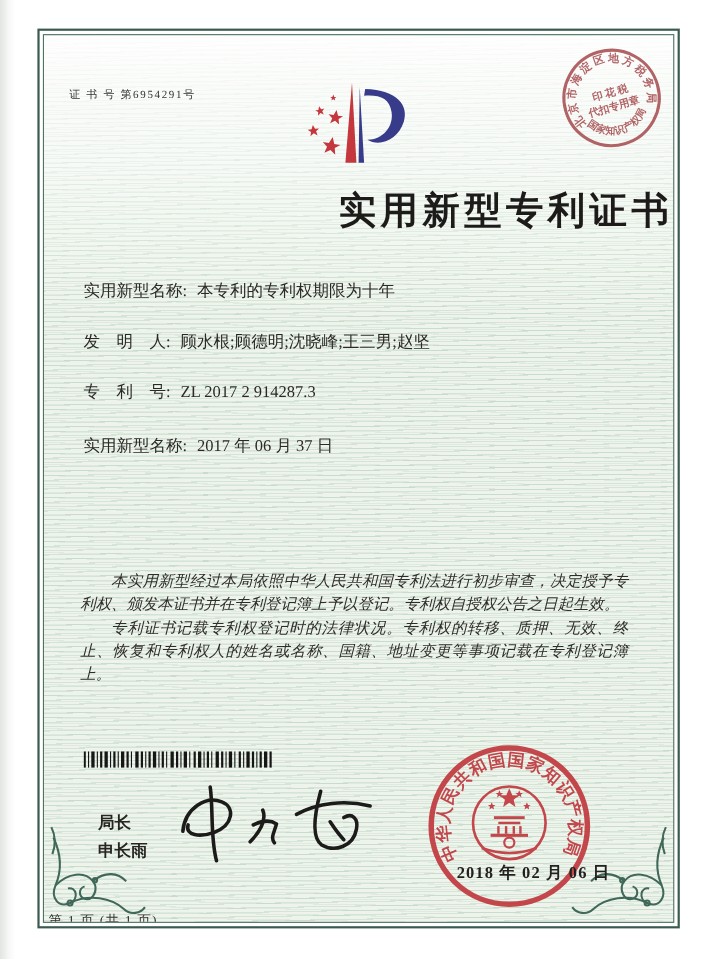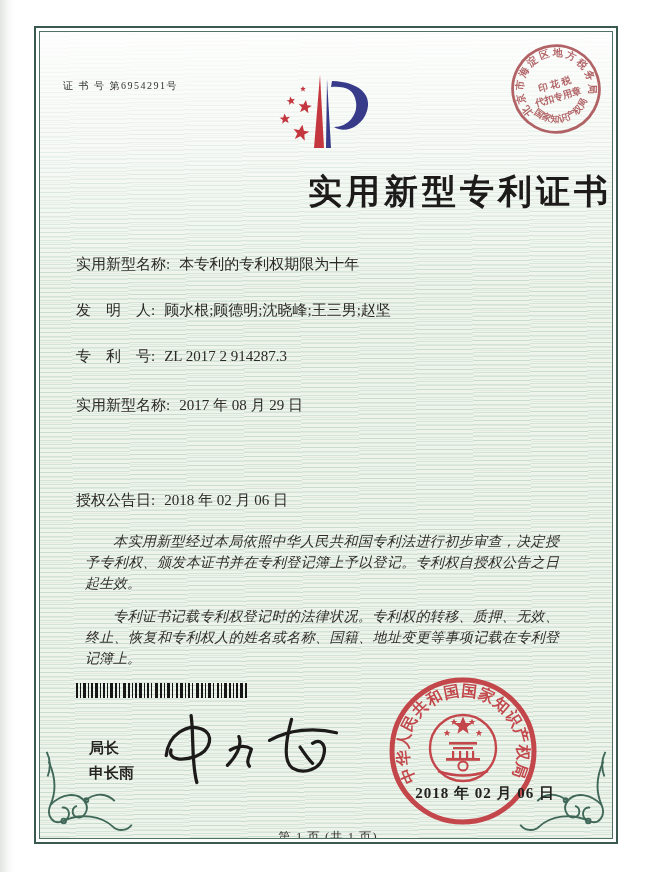--- a/index.html
+++ b/index.html
@@ -24,29 +24,29 @@
   .cert-no{left:23px;top:47px;font-size:10px;letter-spacing:1.5px;color:#32302d;}
   .logo{left:237px;top:23px;width:104px;height:100px;}
   .title{left:0;right:0;top:137px;text-align:right;font-size:34px;font-weight:700;
     letter-spacing:4px;color:#1d1b19;}
   .field{left:36px;right:40px;font-size:15px;color:#2b2926;white-space:nowrap;}
   .field .lbl{display:inline-block;}
   .field .val{margin-left:9px;}
   .f1{top:223px}.f2{top:269px}.f3{top:315px}.f4{top:364px}.f5{top:411px}.f6{top:459px}
   .paras{left:33px;top:487px;width:498px;font-size:14px;line-height:21px;
     font-style:italic;color:#2f2d2a;text-align:justify;}
-  .paras p{margin:12px;text-indent:2em;}
+  .paras p{margin:0;text-indent:2em;}
   .barcode{left:36px;top:651px;width:172px;height:15px;}
   .sig{left:109px;top:672px;width:220px;height:90px;}
   .director{left:49px;top:705px;font-family:Liberation Mono, monospace;
     font-weight:700;font-size:15px;color:#262522;line-height:25px;}
   .seal{left:348px;top:644px;width:150px;height:150px;z-index:5;opacity:.93;}
   .seal-date{left:360px;top:752px;width:170px;text-align:center;font-size:15px;
     font-weight:600;letter-spacing:1px;color:#23211f;z-index:6;}
-  .footer{left:4px;right:0;top:797px;text-align:center;font-size:12.5px;
+  .footer{left:4px;right:0;top:797px;font-size:12.5px;
     letter-spacing:1px;color:#33312e;}
   .stamp{left:464px;top:5px;width:104px;height:104px;opacity:.85;
     transform:rotate(-16deg);z-index:5;}
   .corner{bottom:1px;width:104px;height:104px;opacity:.9;}
   .corner-l{left:1px;}
   .corner-r{right:1px;transform:scaleX(-1);}
 </style>
 </head>
 <body>
 
@@ -103,24 +103,21 @@
     <div class="abs field f1">
       <span class="lbl">实用新型名称:</span><span class="val">本专利的专利权期限为十年</span>
     </div>
     <div class="abs field f2">
       <span class="lbl">发　明　人:</span><span class="val">顾水根;顾德明;沈晓峰;王三男;赵坚</span>
     </div>
     <div class="abs field f3">
       <span class="lbl">专　利　号:</span><span class="val">ZL 2017 2 914287.3</span>
     </div>
     <div class="abs field f4">
-      <span class="lbl">实用新型名称:</span><span class="val">2017 年 08 月 29 日</span>
-    </div>
-    <div class="abs field f6">
-      <span class="lbl">授权公告日:</span><span class="val">2018 年 02 月 06 日</span>
+      <span class="lbl">实用新型名称:</span><span class="val">2017 年 06 月 37 日</span>
     </div>
 
     <div class="abs paras">
       <p>本实用新型经过本局依照中华人民共和国专利法进行初步审查，决定授予专利权、颁发本证书并在专利登记簿上予以登记。专利权自授权公告之日起生效。</p>
       <p>专利证书记载专利权登记时的法律状况。专利权的转移、质押、无效、终止、恢复和专利权人的姓名或名称、国籍、地址变更等事项记载在专利登记簿上。</p>
     </div>
 
     <svg class="abs barcode" viewBox="0 0 172 15" preserveAspectRatio="none">
       <g fill="#161616">
         <rect x="0" width="2" height="15"></rect>

